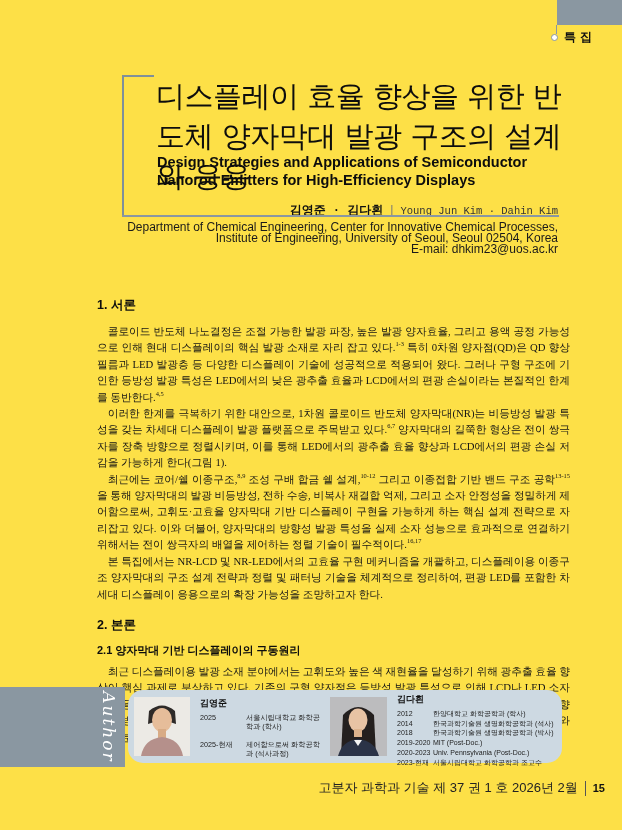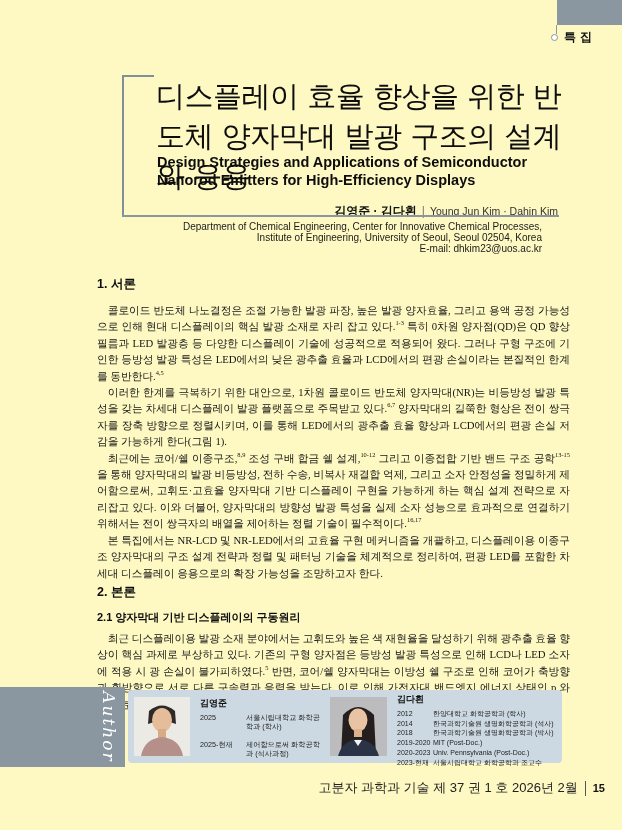--- a/index.html
+++ b/index.html
@@ -1,19 +1,19 @@
 <!DOCTYPE html>
 <html><head>
 <meta charset="utf-8">
 <style>
   * { margin:0; padding:0; box-sizing:border-box; }
   html,body { background:#ffffff; }
   .page {
     position:relative; width:622px; height:830px; margin:0 auto;
-    background:#fef9c3; overflow:hidden;
+    background:#fde047; overflow:hidden;
     font-family:"Liberation Sans", sans-serif; color:#111;
   }
 
   
   .badge-bar { position:absolute; left:557px; top:0; width:65px; height:25px; background:#8a97a1; }
   .badge-stem { position:absolute; left:556px; top:25px; width:1px; height:9px; background:#8a97a1; }
   .badge-circle { position:absolute; left:551px; top:34px; width:7px; height:7px; border:1.5px solid #8a97a1; border-radius:50%; background:#fff; }
   .badge-label { position:absolute; left:564px; top:29px; font-size:12px; font-weight:bold; letter-spacing:4px; color:#111; }
 
   
@@ -22,48 +22,48 @@
   .authors-rule { position:absolute; left:122px; top:215px; width:437px; height:0; border-top:2px solid #8a97a1; }
   .title-ko {
     position:absolute; left:156px; top:76px; width:420px;
     font-family:"DejaVu Serif","Liberation Serif",serif;
     font-size:29px; line-height:40px; font-weight:500; color:#0d0d0d; letter-spacing:-0.5px;
   }
   .title-en {
     position:absolute; left:157px; top:153px; width:410px;
     font-size:14.5px; line-height:18px; font-weight:bold; color:#0d0d0d;
   }
-  .authors-line { position:absolute; right:64px; top:201px; width:450px; text-align:right; white-space:nowrap; }
+  .authors-line { position:absolute; right:64px; top:201px; width:450px; text-align:right; white-space:nowrap;font-family:Liberation Mono, monospace; }
   .authors-ko { font-size:12px; font-weight:bold; color:#111; }
   .authors-sep { font-size:12px; color:#777; margin:0 5px; font-weight:normal; }
   .authors-en { font-size:10.5px; color:#333; }
-  .affiliation { position:absolute; right:80px; top:222px; width:450px; text-align:right;
-    font-size:10px; line-height:10.8px; color:#1a1a1a; }
+  .affiliation { position:absolute; right:64px; top:222px; width:450px; text-align:right;
+    font-size:12px; line-height:10.8px; color:#1a1a1a; }
 
   
-  .body-col { position:absolute; left:97px; top:276px; width:473px; }
+  .body-col { position:absolute; left:97px; top:297px; width:473px; }
   .sec-heading { font-size:12.5px; font-weight:bold; color:#0d0d0d; margin-bottom:9px; }
-  .sec-heading.mt { margin-top:3px; }
+  .sec-heading.mt { margin-top:15px; }
   .subsec-heading { font-size:11px; font-weight:bold; color:#0d0d0d; margin-bottom:5px; }
   .para {
     font-family:"Liberation Serif","DejaVu Serif",serif;
     font-size:10.7px; line-height:16.4px; text-align:justify; text-indent:1em; color:#141414;
   }
   .para .sup { vertical-align:super; font-size:0.6em; line-height:0; }
   .para .sub { vertical-align:sub; font-size:0.6em; line-height:0; }
 
   
   .author-band { position:absolute; left:0; top:687px; width:125px; height:80px; background:#8a97a1; }
   .author-band-label {
     position:absolute; right:6px; top:50%; transform:translateY(-50%);
     writing-mode:vertical-rl; font-family:"DejaVu Serif","Liberation Serif",serif;
     font-style:italic; font-size:17px; letter-spacing:2px; color:#ffffff;
   }
   .author-box { position:absolute; left:128px; top:690px; width:434px; height:73px;
-    background:#cdd9e2; border-radius:4px;padding-left:43px; }
+    background:#cdd9e2; border-radius:15px;padding-left:43px; }
   .photo { position:absolute; overflow:hidden; }
   .photo svg { display:block; }
   .photo-1 { left:6px; top:7px; width:56px; height:59px; }
   .photo-2 { left:202px; top:7px; width:57px; height:59px; }
   .profile-info { position:absolute; }
   .profile-1-info { left:72px; top:7px; width:126px; }
   .profile-2-info { left:269px; top:3px; width:160px; }
   .profile-name { font-size:9px; font-weight:bold; color:#111; margin-bottom:3px; }
   .profile-rows { display:grid; }
   .profile-1-info .profile-rows { grid-template-columns:46px 1fr; row-gap:9px; font-size:7.2px; line-height:9px; }

